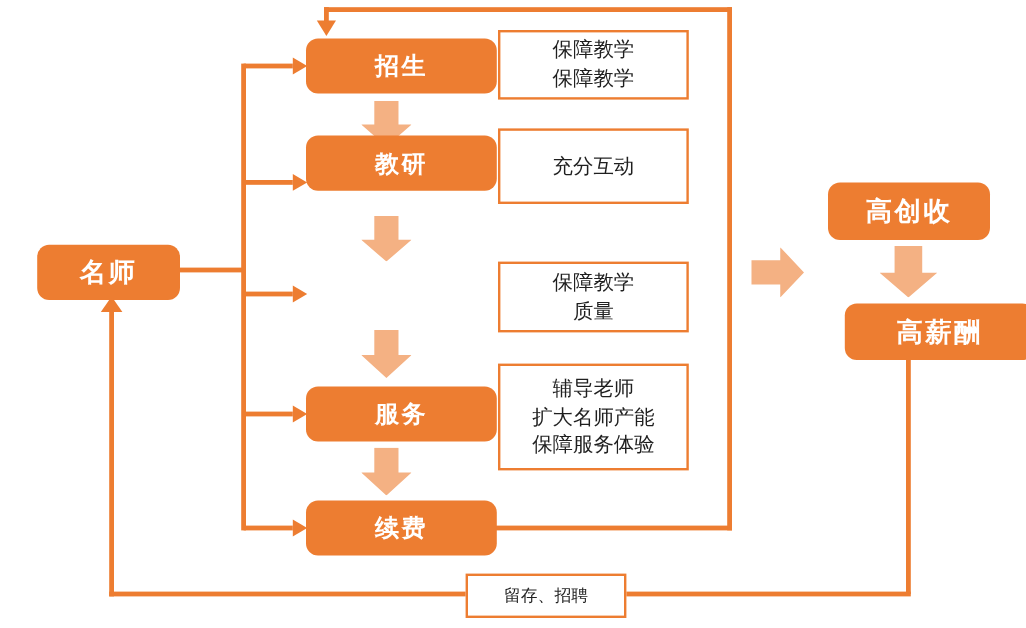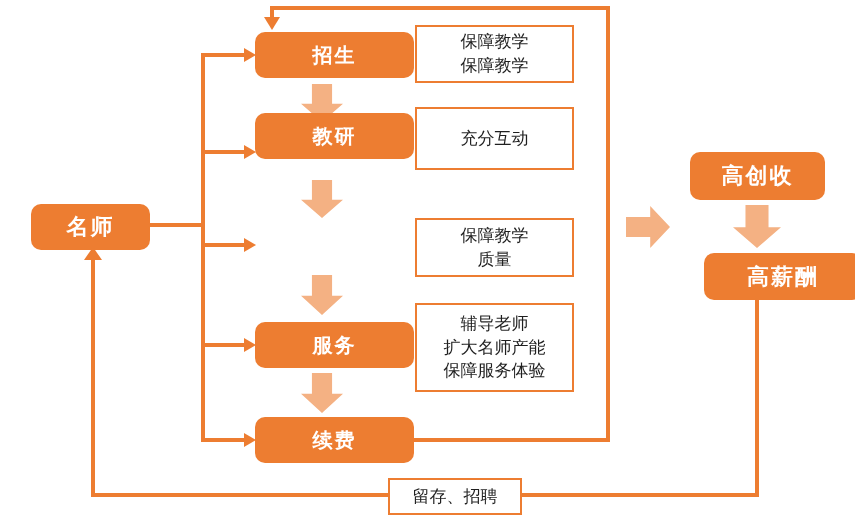--- a/index.html
+++ b/index.html
@@ -104,15 +104,15 @@
   </div>
   <div class="note" style="top:303px;height:89px;">
     <span>辅导老师</span>
     <span>扩大名师产能</span>
     <span>保障服务体验</span>
   </div>
 
   <div class="node" style="left:690px;top:152px;width:135px;height:48px;font-size:22px;">高创收</div>
   <div class="node" style="left:704px;top:253px;width:158px;height:47px;font-size:22px;">高薪酬</div>
 
-  <div class="note" style="left:388px;top:478px;width:134px;height:37px;font-size:17px;z-index:2;">留存、招聘</div>
+  <div class="note" style="left:388px;top:478px;width:134px;height:37px;font-size:14px;z-index:2;">留存、招聘</div>
 
 </div>
 
 </body></html>

